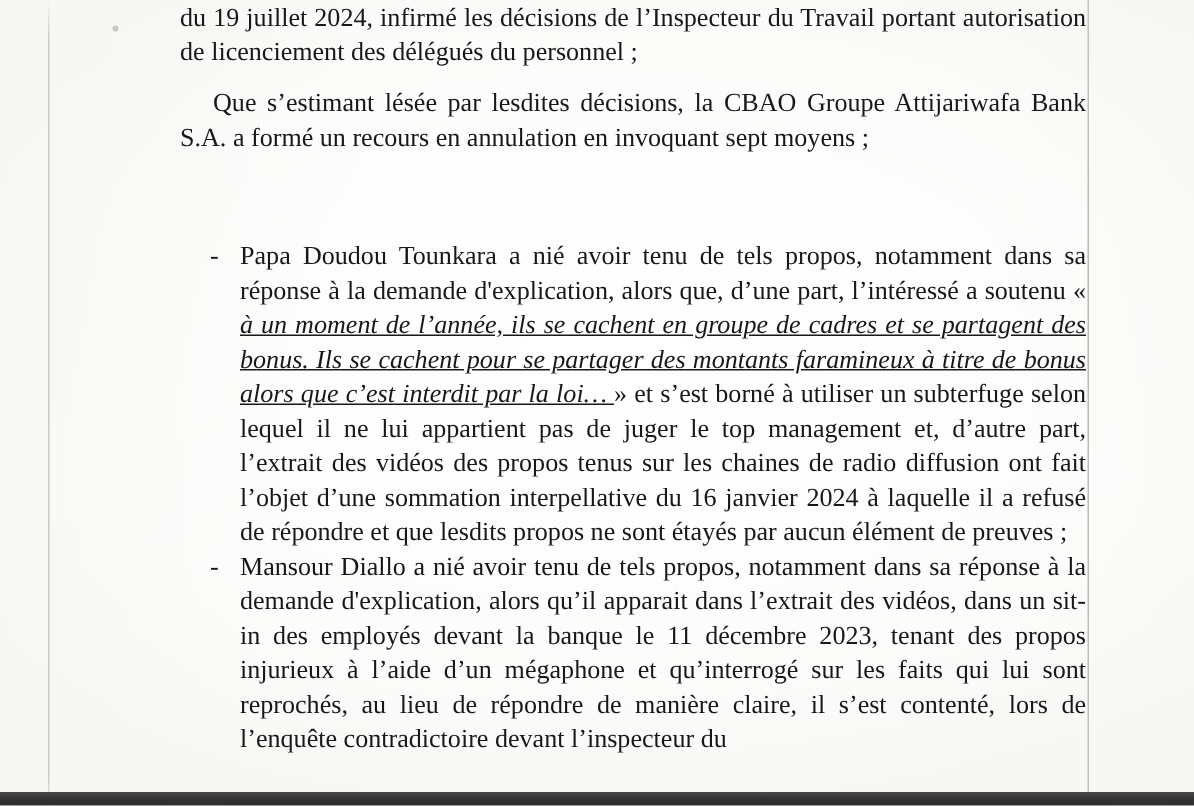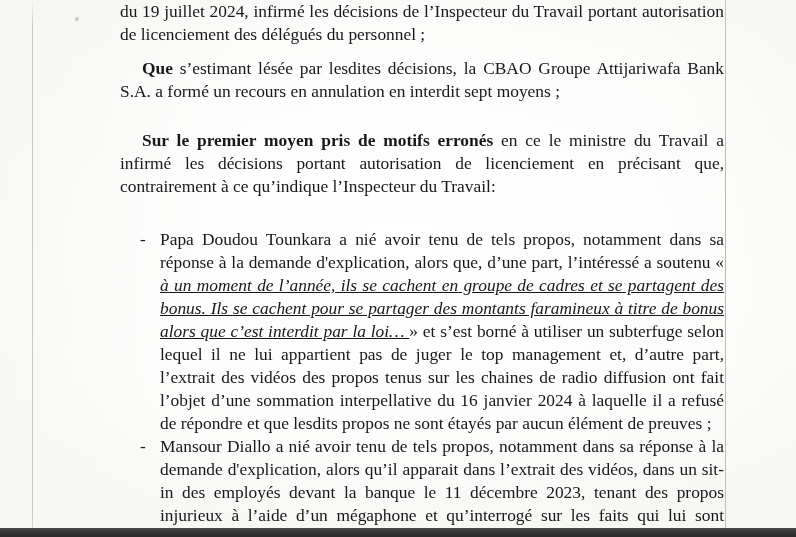--- a/index.html
+++ b/index.html
@@ -93,21 +93,21 @@
     margin: 0;
     padding: 0;
     hyphens: none;
   }
   p.para.indent-first { text-indent: 22px; }
 
   .spacer-sm { height: 11px; }
   .spacer-md { height: 26px; }
   .spacer-lg { height: 30px; }
 
-  b, .bold { font-weight: 700; }
+  b, .bold { font-weight: 400; }
   i, .ital { font-style: italic; text-decoration: underline; }
 
   
   ul.dash-list {
     list-style: none;
     margin: 0;
     padding: 0;
   }
   ul.dash-list > li {
     position: relative;
@@ -139,25 +139,24 @@
   <div class="edge-line left"></div>
   <div class="edge-line right"></div>
   <div class="speck"></div>
 
   <div id="doc-body">
 
     <p class="para">du 19 juillet 2024, infirmé les décisions de l’Inspecteur du Travail portant autorisation de licenciement des délégués du personnel ;</p>
 
     <div class="spacer-sm"></div>
 
-    <p class="para indent-first"><b>Que</b><span> s’estimant lésée par lesdites décisions, la CBAO Groupe Attijariwafa Bank S.A. a formé un recours en annulation en interdit sept moyens ;</span></p>
+    <p class="para indent-first"><b>Que</b><span> s’estimant lésée par lesdites décisions, la CBAO Groupe Attijariwafa Bank S.A. a formé un recours en annulation en invoquant sept moyens ;</span></p>
 
     <div class="spacer-md"></div>
 
-    <p class="para indent-first"><b>Sur le premier moyen pris de motifs erronés</b><span> en ce le ministre du Travail a infirmé les décisions portant autorisation de licenciement en précisant que, contrairement à ce qu’indique l’Inspecteur du Travail:</span></p>
 
     <div class="spacer-lg"></div>
 
     <ul class="dash-list">
 
       <li>
         <span class="dash-marker">-</span>
         <span>Papa Doudou Tounkara a nié avoir tenu de tels propos, notamment dans sa réponse à la demande d'explication, alors que, d’une part, l’intéressé a soutenu « </span><i class="ital">à un moment de l’année, ils se cachent en groupe de cadres et se partagent des bonus. Ils se cachent pour se partager des montants faramineux à titre de bonus alors que c’est interdit par la loi… </i><span>» et s’est borné  à utiliser un subterfuge selon lequel il ne lui appartient pas de juger le top management et, d’autre part, l’extrait des vidéos des propos tenus sur les chaines de radio diffusion ont fait l’objet d’une sommation interpellative du 16 janvier 2024 à laquelle il a refusé de répondre et que lesdits propos ne sont étayés par aucun élément de preuves ;</span>
       </li>
 

